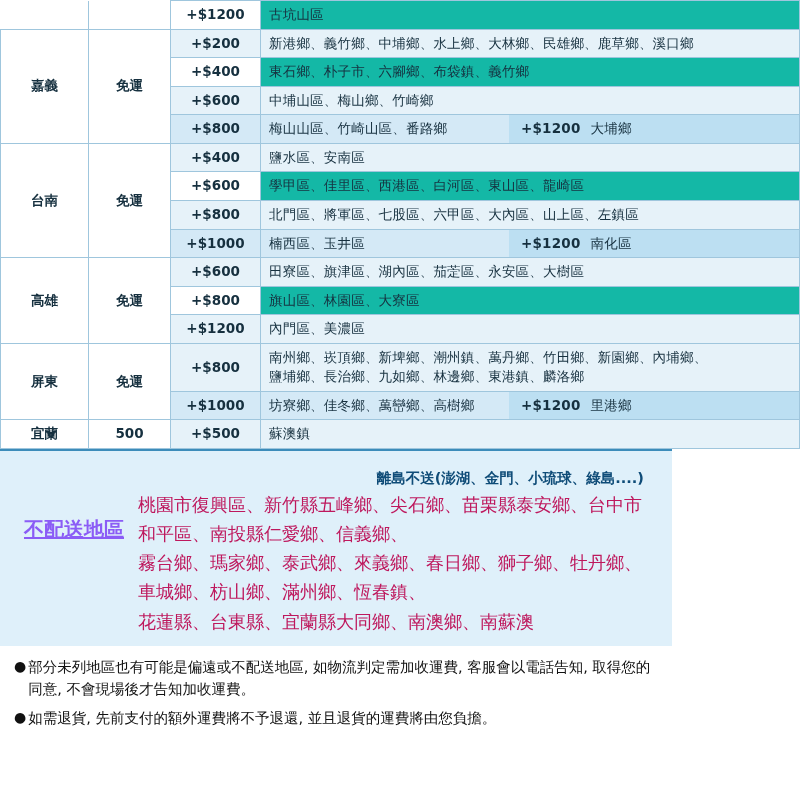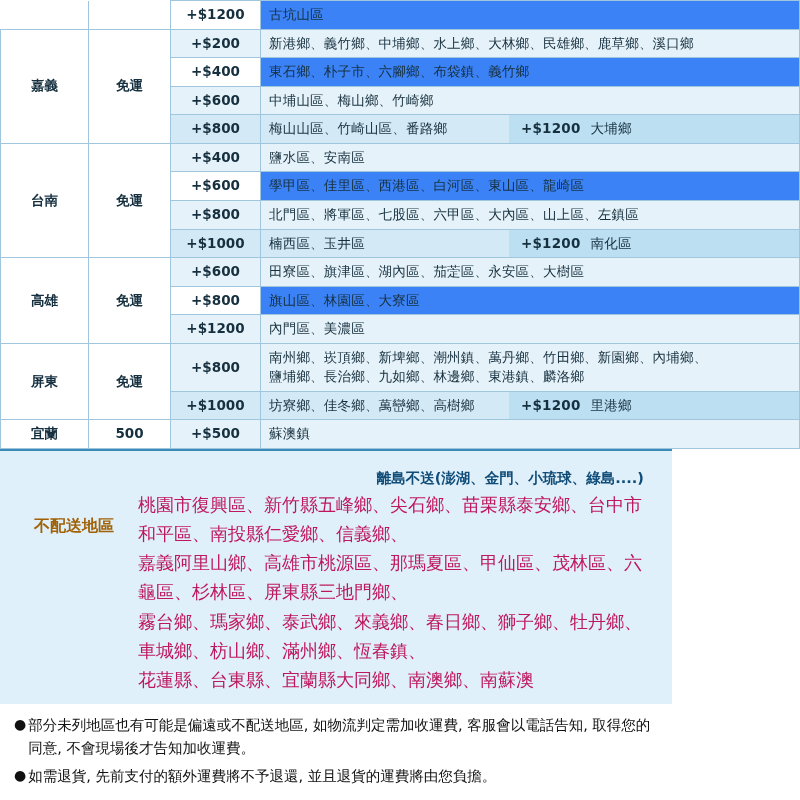--- a/index.html
+++ b/index.html
@@ -42,21 +42,21 @@
     background: #ffffff;
   }
   td.fee {
     width: 90px;
     text-align: center;
     font-weight: bold;
     font-size: 14px;
     background: #ffffff;
   }
   td.areas {
-    background: #3b82f6;
+    background: #14b8a6;
     font-size: 13.5px;
     letter-spacing: 0.2px;
   }
   tr.alt td.fee, tr.alt td.areas { background: #e6f2f9; }
   tr.alt2 td.fee, tr.alt2 td.areas { background: #d4e9f6; }
 
   .areas.with-extra { position: relative; padding-right: 4px; }
   .extra-block {
     position: absolute;
     top: 0; right: 0; bottom: 0;
@@ -83,25 +83,26 @@
     font-weight: bold;
     font-size: 14.5px;
     padding-right: 18px;
     padding-bottom: 2px;
     margin-top: 10px;
   }
   .nd-body { display: flex; align-items: flex-start; }
   .nd-label {
     width: 128px;
     flex: 0 0 128px;
-    color: #a16207;
-    font-weight: bold;
-    font-size: 16px;
+    color: #8b5cf6;
+    font-weight: bold;
+    font-size: 20px;
     text-align: center;
     padding-top: 26px;
+    text-decoration: underline;
   }
   .nd-text {
     flex: 1;
     color: #be185d;
     font-size: 18px;
     line-height: 1.62;
     padding-right: 18px;
   }
 
   
@@ -222,21 +223,20 @@
 
     </tbody>
   </table>
 
   <div class="nodeliver">
     <div class="island-note">離島不送(澎湖、金門、小琉球、綠島....)</div>
     <div class="nd-body">
       <div class="nd-label">不配送地區</div>
       <div class="nd-text">
         <div>桃園市復興區、新竹縣五峰鄉、尖石鄉、苗栗縣泰安鄉、台中市和平區、南投縣仁愛鄉、信義鄉、</div>
-        <div>嘉義阿里山鄉、高雄市桃源區、那瑪夏區、甲仙區、茂林區、六龜區、杉林區、屏東縣三地門鄉、</div>
         <div>霧台鄉、瑪家鄉、泰武鄉、來義鄉、春日鄉、獅子鄉、牡丹鄉、車城鄉、枋山鄉、滿州鄉、恆春鎮、</div>
         <div>花蓮縣、台東縣、宜蘭縣大同鄉、南澳鄉、南蘇澳</div>
       </div>
     </div>
   </div>
 
   <div class="notes">
     <div class="note-row">
       <span class="bullet">●</span>
       <span class="note-text">部分未列地區也有可能是偏遠或不配送地區, 如物流判定需加收運費, 客服會以電話告知, 取得您的同意, 不會現場後才告知加收運費。</span>

